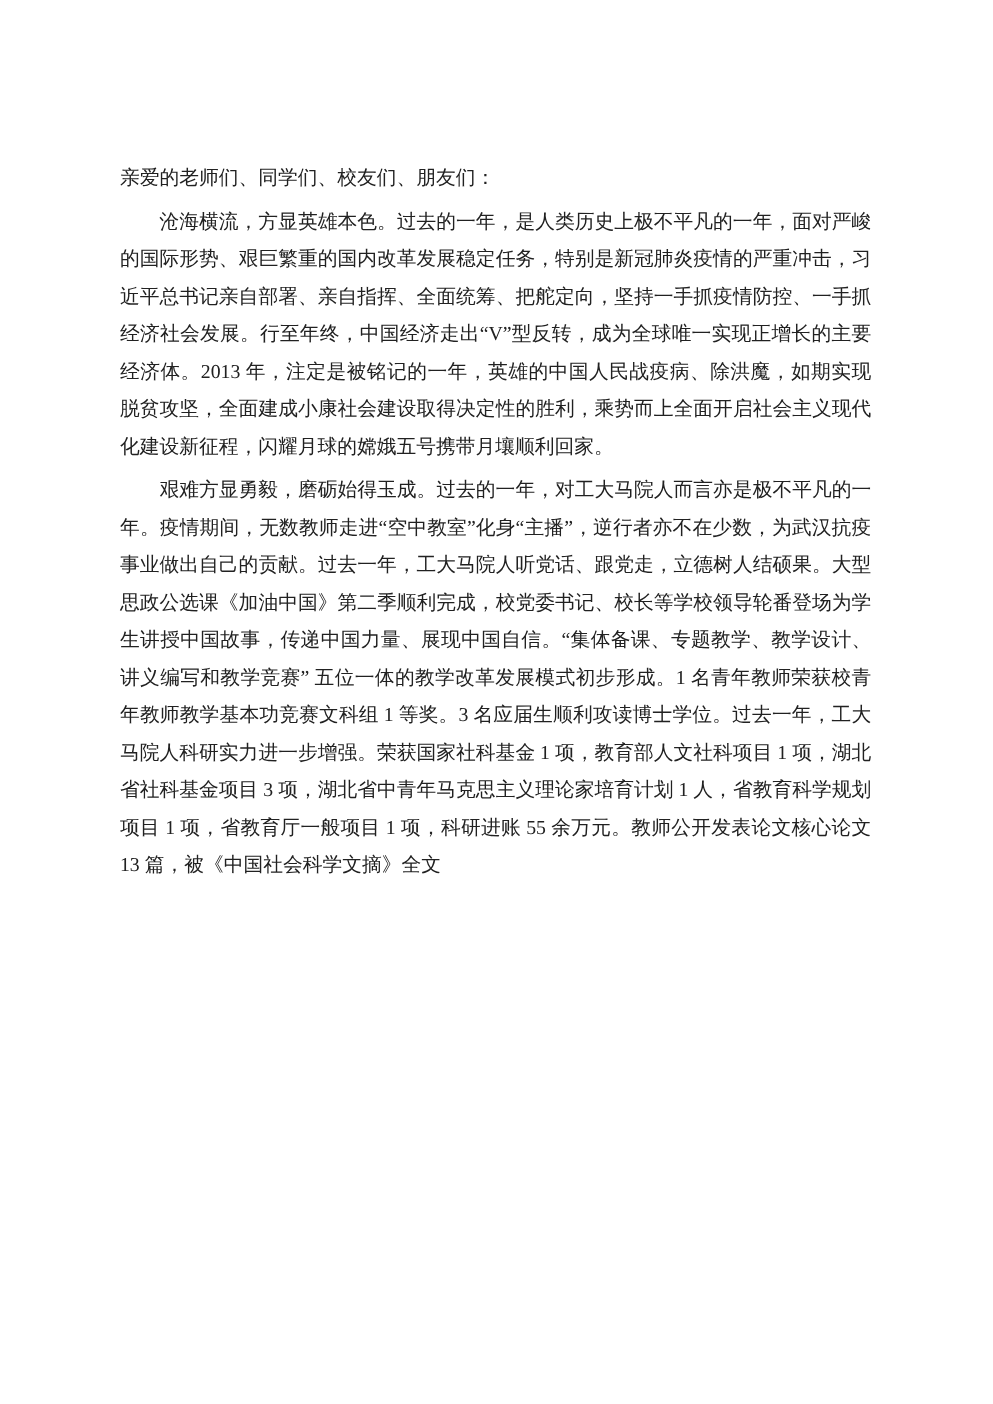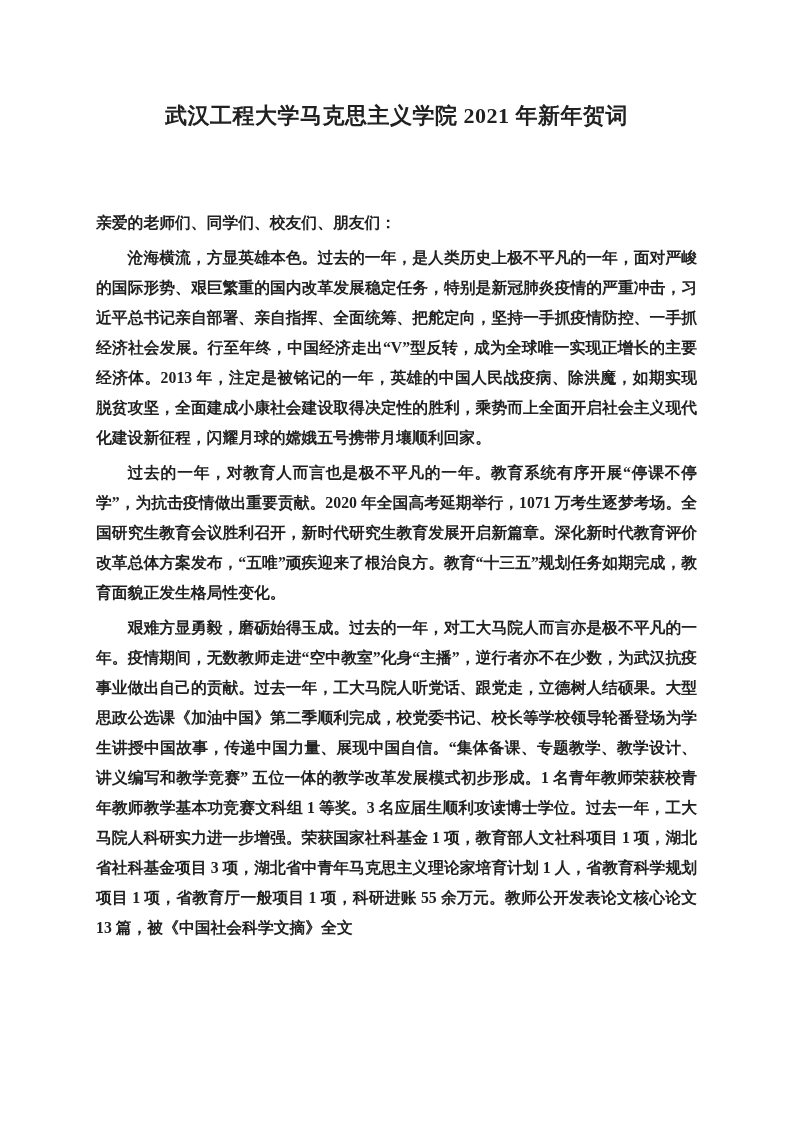--- a/index.html
+++ b/index.html
@@ -21,45 +21,42 @@
   .doc-title {
     margin: 0;
     font-size: 22px;
     font-weight: bold;
     line-height: 32px;
     text-align: center;
     letter-spacing: 0.5px;
     white-space: nowrap;
   }
   .doc-body {
-    margin-top: 76px;
-    font-weight: bold;
+    margin-top: 28px;
   }
   .para {
     margin: 0 0 5px 0;
     font-size: 15.8px;
     line-height: 30px;
     text-align: justify;
     text-justify: inter-ideograph;
     text-indent: 2em;
     word-break: break-all;
   }
   .salutation {
     text-indent: 0;
   }
 </style>
 </head>
 <body>
 
 <div class="page">
-  <h1 class="doc-title">武汉工程大学马克思主义学院 2021 年新年贺词</h1>
 
   <div class="doc-body">
     <p class="para salutation">亲爱的老师们、同学们、校友们、朋友们：</p>
 
 
     <p class="para">沧海横流，方显英雄本色。过去的一年，是人类历史上极不平凡的一年，面对严峻的国际形势、艰巨繁重的国内改革发展稳定任务，特别是新冠肺炎疫情的严重冲击，习近平总书记亲自部署、亲自指挥、全面统筹、把舵定向，坚持一手抓疫情防控、一手抓经济社会发展。行至年终，中国经济走出“V”型反转，成为全球唯一实现正增长的主要经济体。2013 年，注定是被铭记的一年，英雄的中国人民战疫病、除洪魔，如期实现脱贫攻坚，全面建成小康社会建设取得决定性的胜利，乘势而上全面开启社会主义现代化建设新征程，闪耀月球的嫦娥五号携带月壤顺利回家。</p>
 
-    <p class="para">过去的一年，对教育人而言也是极不平凡的一年。教育系统有序开展“停课不停学”，为抗击疫情做出重要贡献。2020 年全国高考延期举行，1071 万考生逐梦考场。全国研究生教育会议胜利召开，新时代研究生教育发展开启新篇章。深化新时代教育评价改革总体方案发布，“五唯”顽疾迎来了根治良方。教育“十三五”规划任务如期完成，教育面貌正发生格局性变化。</p>
 
     <p class="para">艰难方显勇毅，磨砺始得玉成。过去的一年，对工大马院人而言亦是极不平凡的一年。疫情期间，无数教师走进“空中教室”化身“主播”，逆行者亦不在少数，为武汉抗疫事业做出自己的贡献。过去一年，工大马院人听党话、跟党走，立德树人结硕果。大型思政公选课《加油中国》第二季顺利完成，校党委书记、校长等学校领导轮番登场为学生讲授中国故事，传递中国力量、展现中国自信。“集体备课、专题教学、教学设计、讲义编写和教学竞赛” 五位一体的教学改革发展模式初步形成。1 名青年教师荣获校青年教师教学基本功竞赛文科组 1 等奖。3 名应届生顺利攻读博士学位。过去一年，工大马院人科研实力进一步增强。荣获国家社科基金 1 项，教育部人文社科项目 1 项，湖北省社科基金项目 3 项，湖北省中青年马克思主义理论家培育计划 1 人，省教育科学规划项目 1 项，省教育厅一般项目 1 项，科研进账 55 余万元。教师公开发表论文核心论文 13 篇，被《中国社会科学文摘》全文</p>
   </div>
 </div>
 
 </body></html>

